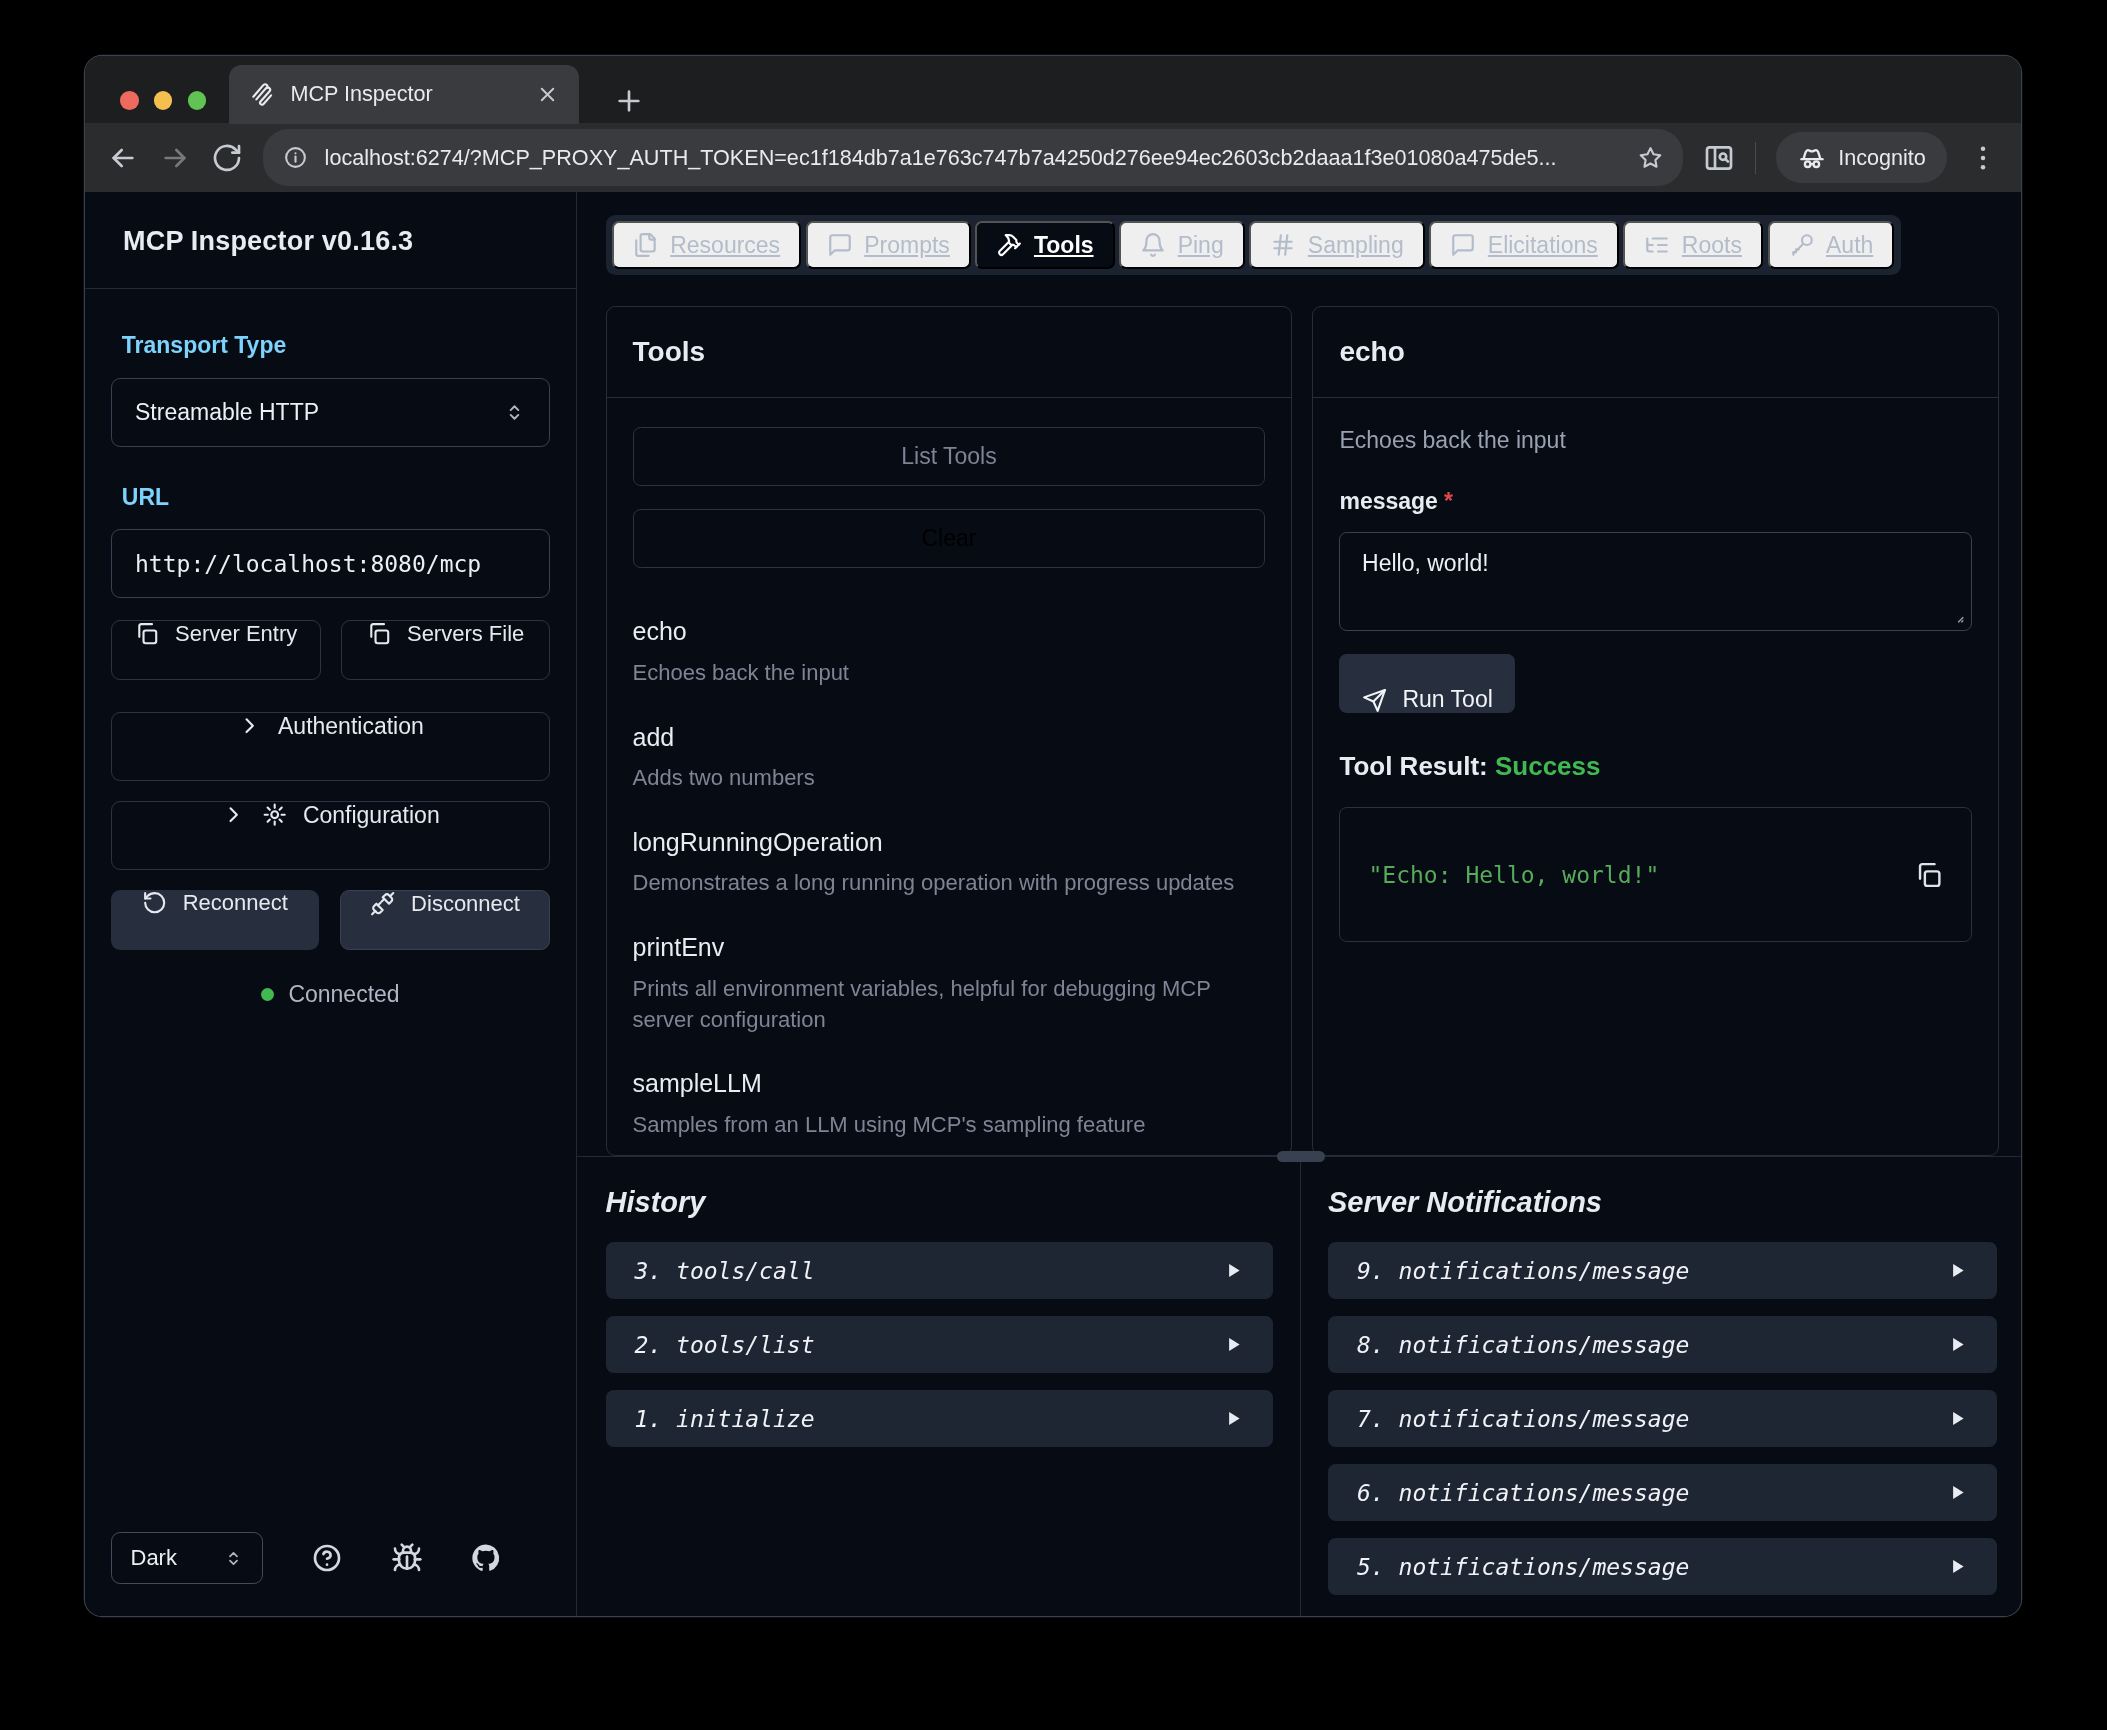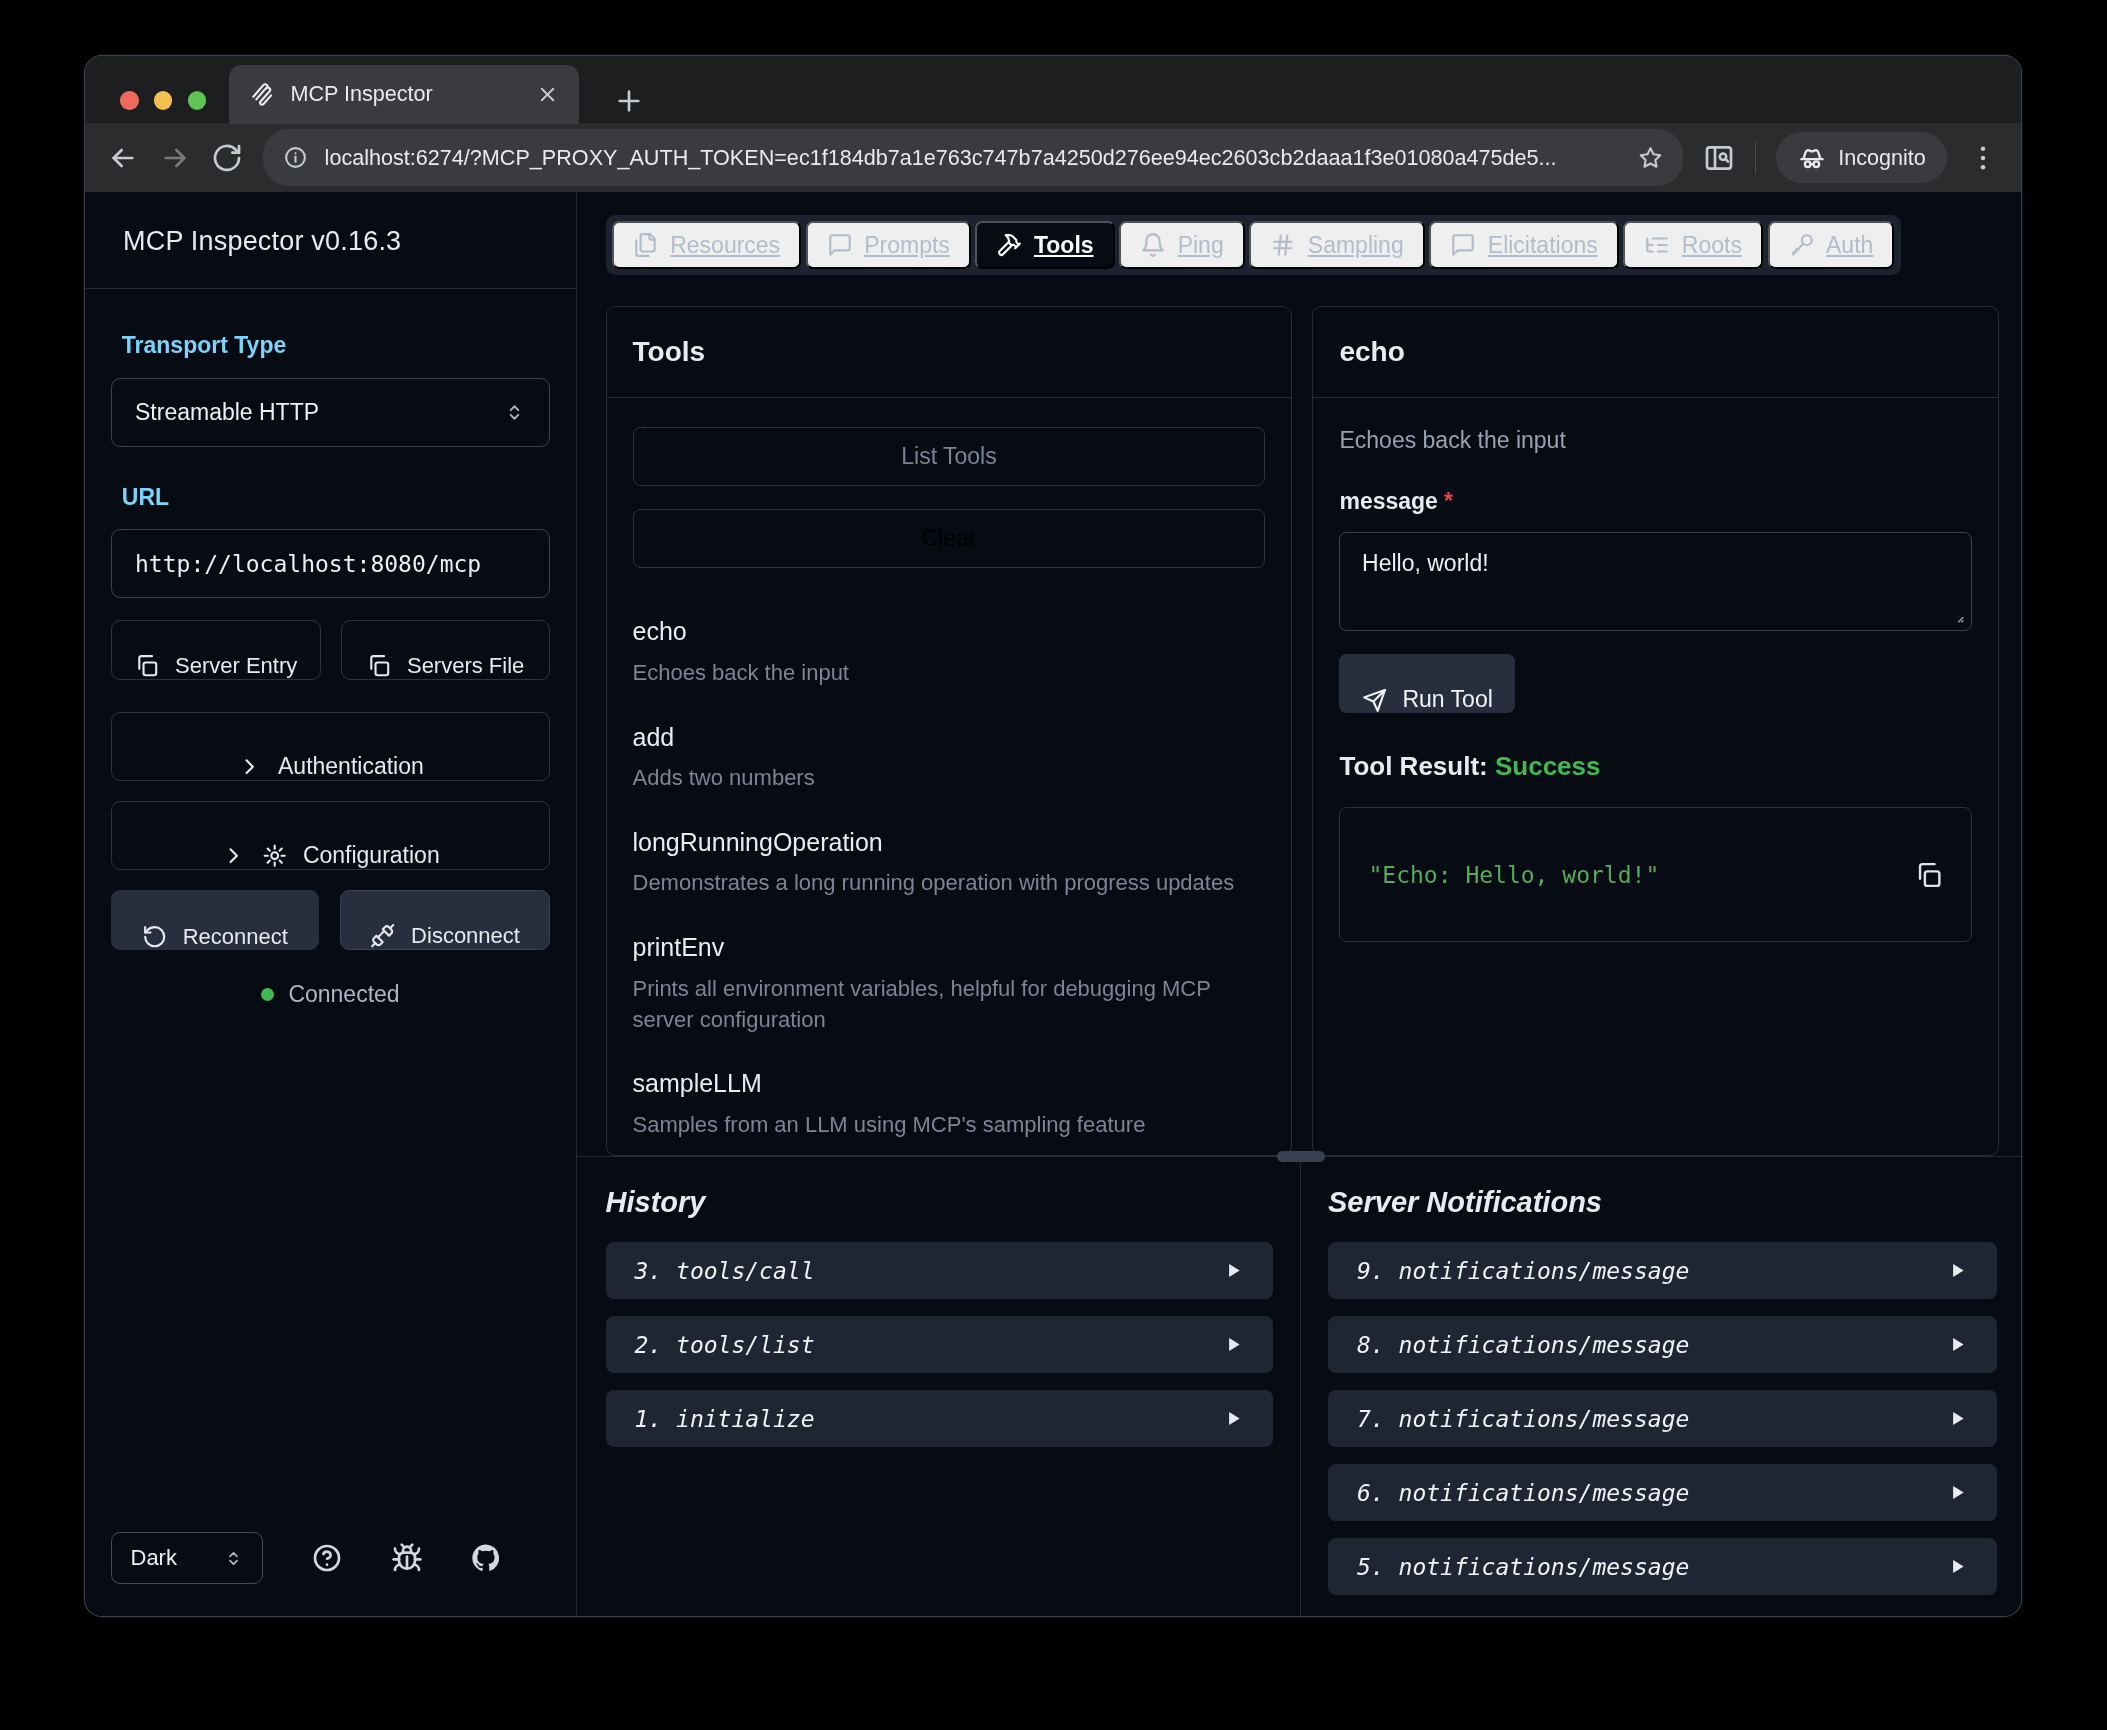--- a/index.html
+++ b/index.html
@@ -44,33 +44,33 @@
   .incog { height:51px; background:#3a3b3e; border-radius:25.4px; display:flex;
     align-items:center; gap:12.3px; padding:0 21.6px; color:#e8eaed; font-size:21.6px; flex:none; }
   .incog .icon { width:28px; height:28px; }
 
   
   .app { flex:1; display:flex; min-height:0; background:#070b14; color:#e8ebf1; }
 
   
   .sidebar { width:492px; flex:none; border-right:1.2px solid #232a37;
     display:flex; flex-direction:column; }
-  .sb-title { padding:34px 38px 31px; font-size:27px; font-weight:400;
+  .sb-title { padding:34px 38px 31px; font-size:27px; font-weight:700;
     border-bottom:1.2px solid #232a37; letter-spacing:0.2px; }
   .sb-body { flex:1; padding:43px 26px 0; min-height:0; }
   .field-label { display:block; font-size:23px; font-weight:600; color:#7dd3fc;
     margin:0 0 18.5px 10.8px; }
   .select, .text-input { width:100%; height:69px; border:1.2px solid #3a4152;
     border-radius:9.2px; display:flex; align-items:center; padding:14px 23px;
     font-size:23px; color:#eceff4; background:transparent; }
   .select { justify-content:space-between; margin-bottom:37px; }
   .select .icon { width:23px; height:23px; color:#aeb5c2; }
   .text-input { margin-bottom:21.6px; font-size:23px; }
   .btn-row { display:flex; gap:20px; margin-bottom:32px; }
-  .btn { border:1.2px solid #2c3342; border-radius:9.2px; display:flex; align-items:flex-end;
+  .btn { border:1.2px solid #2c3342; border-radius:9.2px; display:flex; align-items:flex-start;
     justify-content:center; gap:15.4px; font-size:22px; color:#e6e9ef; background:transparent;
     cursor:default; }
   .btn .icon { width:25.4px; height:25.4px; }
   .btn-half { flex:1; height:60px; }
   .btn-wide { width:100%; height:69px; margin-bottom:20px; font-size:23px; }
   .btn-filled { background:#272f3e; border:none; }
   .btn-filled.bordered { border:1.2px solid #3a4152; }
   .recon-row { display:flex; gap:21.6px; margin-top:6.2px; }
   .recon-row .btn { flex:1; height:60px; }
   .status-row { display:flex; align-items:center; justify-content:center; gap:14px;

